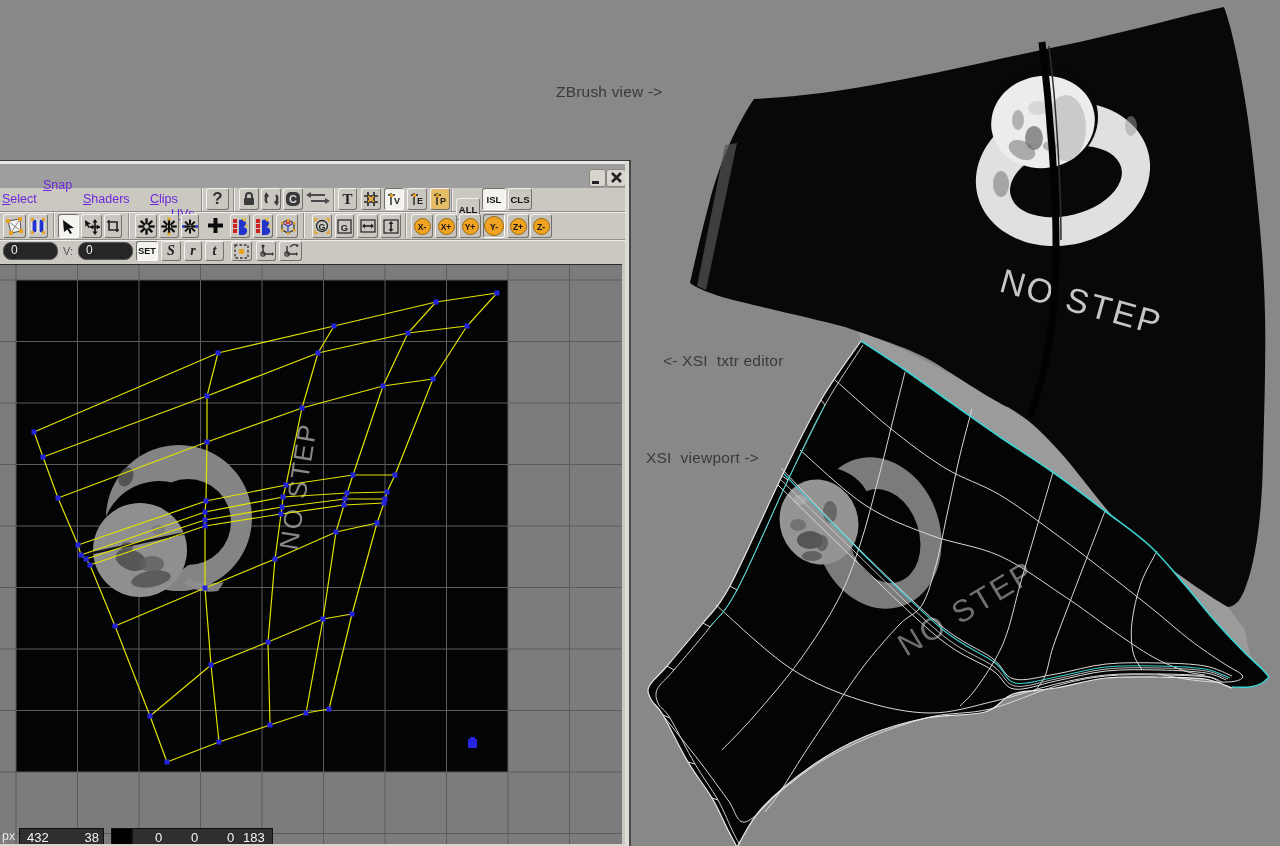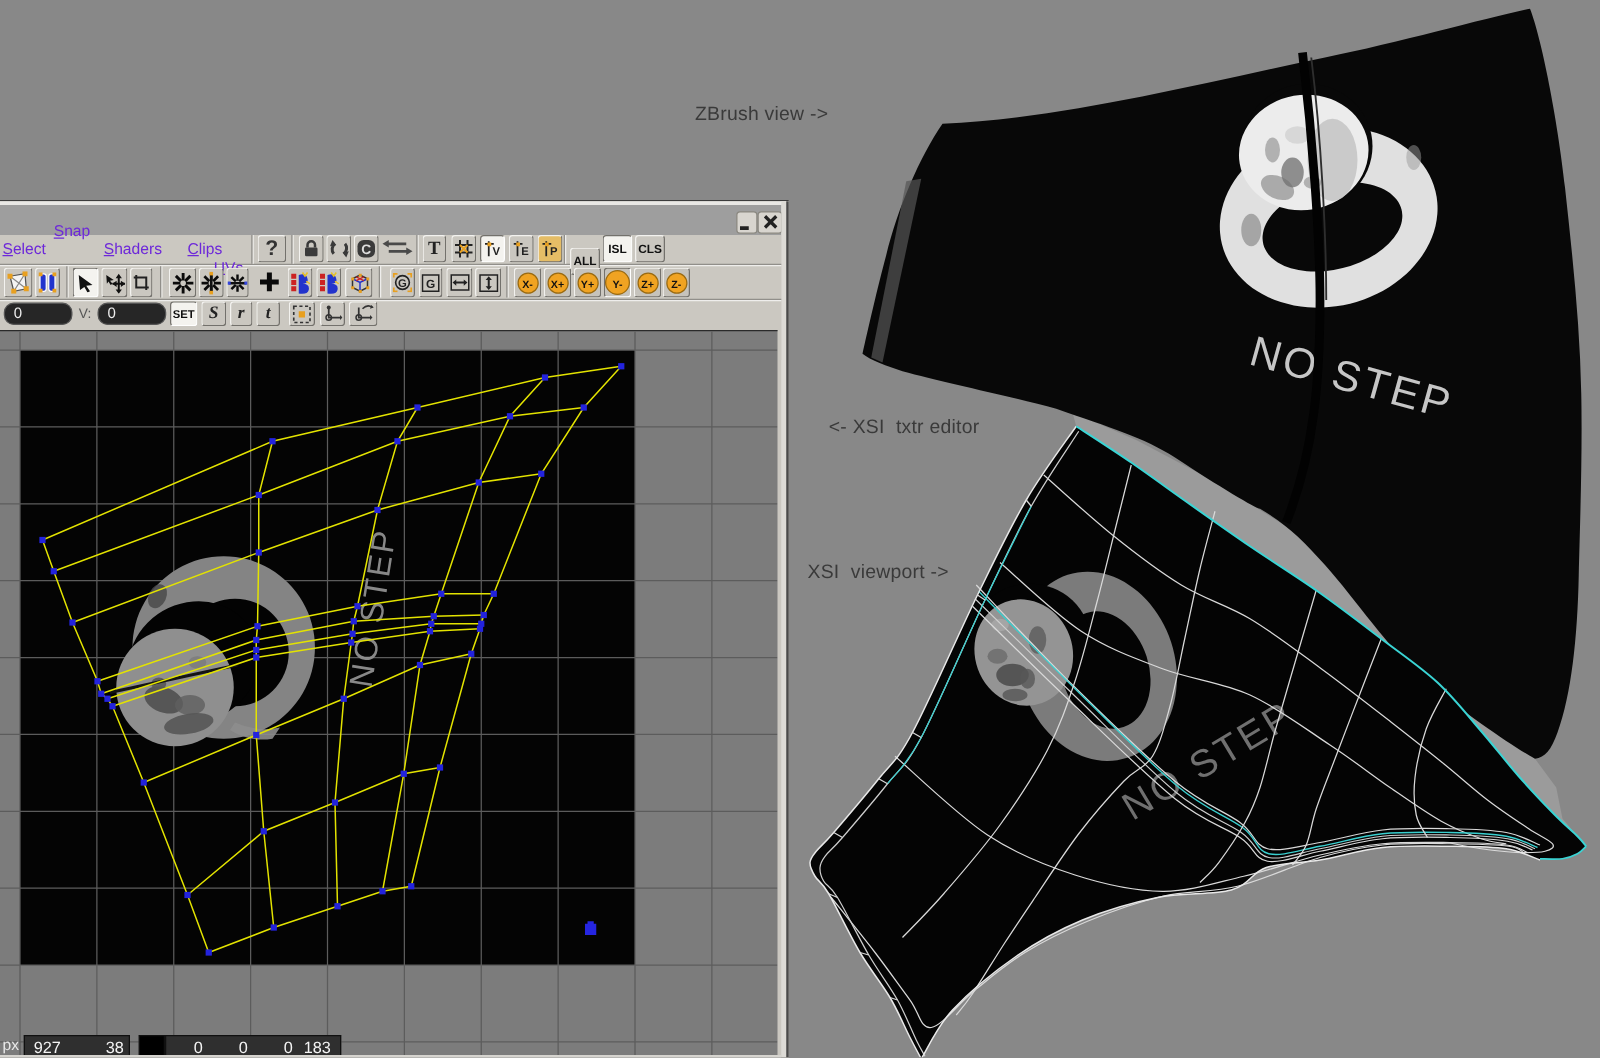--- a/index.html
+++ b/index.html
@@ -32,21 +32,21 @@
 .vgroove { position:absolute; width:2px; border-left:1px solid #918f8a; border-right:1px solid #efeeec; }
 #canvas { position:absolute; left:0; top:103px; width:622px; height:580px; background:#7c7c7c; border-top:1px solid #2a2a2a; overflow:hidden; }
 #botborder { position:absolute; left:0; top:683px; width:625px; height:3px; background:#d6d4cf; }
 #statusbar { position:absolute; left:0; top:563px; width:280px; height:17px; font-size:13px; color:#f4f4f4; }
 .sfield { position:absolute; top:0; height:17px; background:#2f2f2f; border:1px solid #101010; box-shadow:0 1px 0 #999; }
 #pxlab { position:absolute; left:2px; top:1px; color:#e8e8e8; font-size:12.5px; }
 </style></head>
 <body>
 <div id="page">
   <div class="lbl" style="left:556px;top:83px">ZBrush view -&gt;</div>
-  <div class="lbl" style="left:663px;top:333px">&lt;- XSI&nbsp; txtr editor</div>
+  <div class="lbl" style="left:663px;top:352px">&lt;- XSI&nbsp; txtr editor</div>
   <div class="lbl" style="left:646px;top:449px">XSI&nbsp; viewport -&gt;</div>
 
   <svg width="1280" height="846" style="position:absolute;left:0;top:0">
 <path d="M 858,330 L 909,352 L 962,380 L 1000,403 L 1040,428 L 1085,465 L 1140,545 L 1205,592 L 1228,607 L 1245,630 L 1250,655 L 1269,677 L 1243,651 L 1215,621 L 1185,585 L 1150,546 L 1105,511 L 1054,473 L 1000,437 L 950,402 L 905,370 L 861,341 Z" fill="#9b9b9b"></path>
 <path d="M 754,99 C 850,95 955,68 1060,46 C 1120,34 1190,14 1224,7 C 1233,30 1246,95 1252,150 C 1258,205 1264,260 1265,315 C 1266,360 1264,420 1263,460 C 1262,510 1257,556 1246,586 C 1241,600 1236,606 1228,607 C 1210,597 1175,573 1140,545 C 1110,518 1085,480 1060,452 C 1042,432 1030,420 1008,407 C 1005,407 975,389 940,366 C 915,350 888,342 845,327 C 812,318 755,306 722,297 C 710,293 696,288 690,283 C 694,265 702,230 709,204 C 718,167 736,125 754,99 Z" fill="#080808"></path>
 <path d="M 725,145 L 737,143 L 706,290 L 697,286 Z" fill="#555555" opacity="0.7"></path>
 <g transform="rotate(-14 1063 174)">
         <path d="M 1063,103 a 88,71 0 1 1 -0.1,0 Z M 1064,148 a 57,34 0 1 0 0.1,0 Z" fill="#e0e0e0" fill-rule="evenodd"></path>
       </g>
 <ellipse cx="1046" cy="117" rx="52" ry="50" fill="#080808"></ellipse>
@@ -514,21 +514,21 @@
           <rect x="164.5" y="494.5" width="5" height="5" fill="#2323dd"></rect>
           <rect x="216.5" y="474.5" width="5" height="5" fill="#2323dd"></rect>
           <rect x="267.5" y="457.5" width="5" height="5" fill="#2323dd"></rect>
           <rect x="303.5" y="445.5" width="5" height="5" fill="#2323dd"></rect>
           <rect x="326.5" y="441.5" width="5" height="5" fill="#2323dd"></rect>
 <path d="M 468,474 h 9 v 9 h -9 z M 470,472 h 5 v 3 h -5 z" fill="#2525e2"></path>
       </svg>
       <div id="statusbar">
         <div id="pxlab">px</div>
         <div class="sfield" style="left:19px;width:85px">
-            <span style="position:absolute;left:7px;top:1px">927</span>
+            <span style="position:absolute;left:7px;top:1px">432</span>
             <span style="position:absolute;right:4px;top:1px">38</span>
           </div>
         <div class="sfield" style="left:111px;width:21px;background:#000"></div>
         <div class="sfield" style="left:132px;width:141px">
             <span style="position:absolute;left:22px;top:1px">0</span>
             <span style="position:absolute;left:58px;top:1px">0</span>
             <span style="position:absolute;left:94px;top:1px">0</span>
             <span style="position:absolute;left:110px;top:1px">183</span>
           </div>
       </div>

